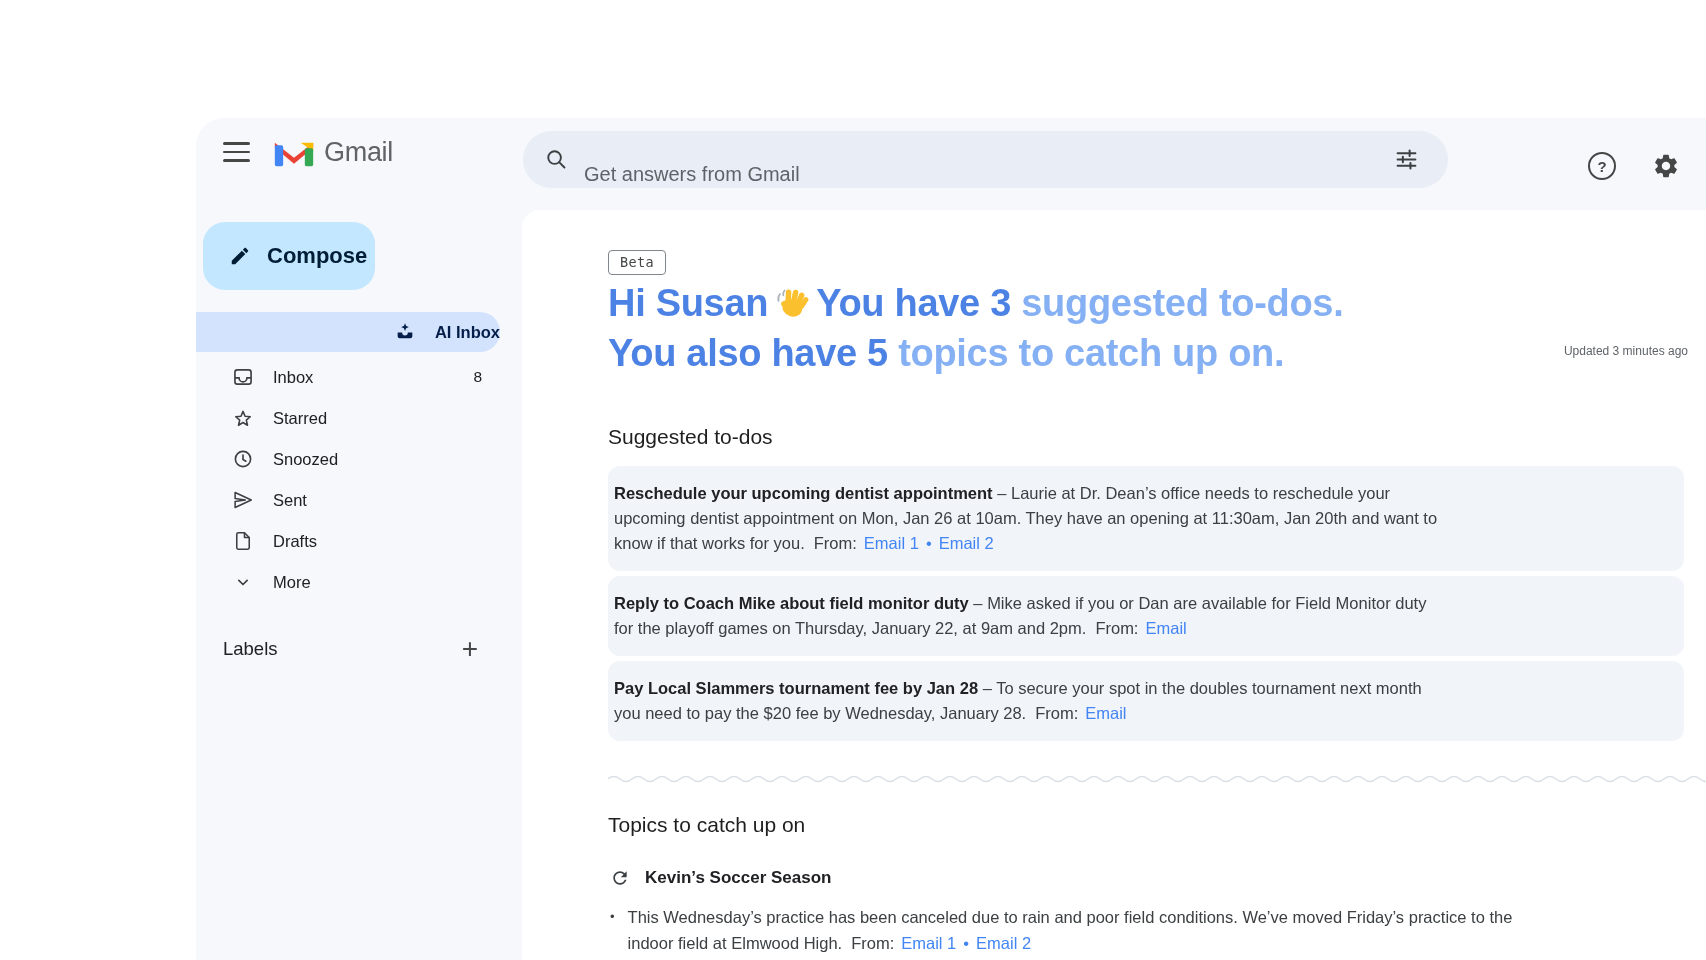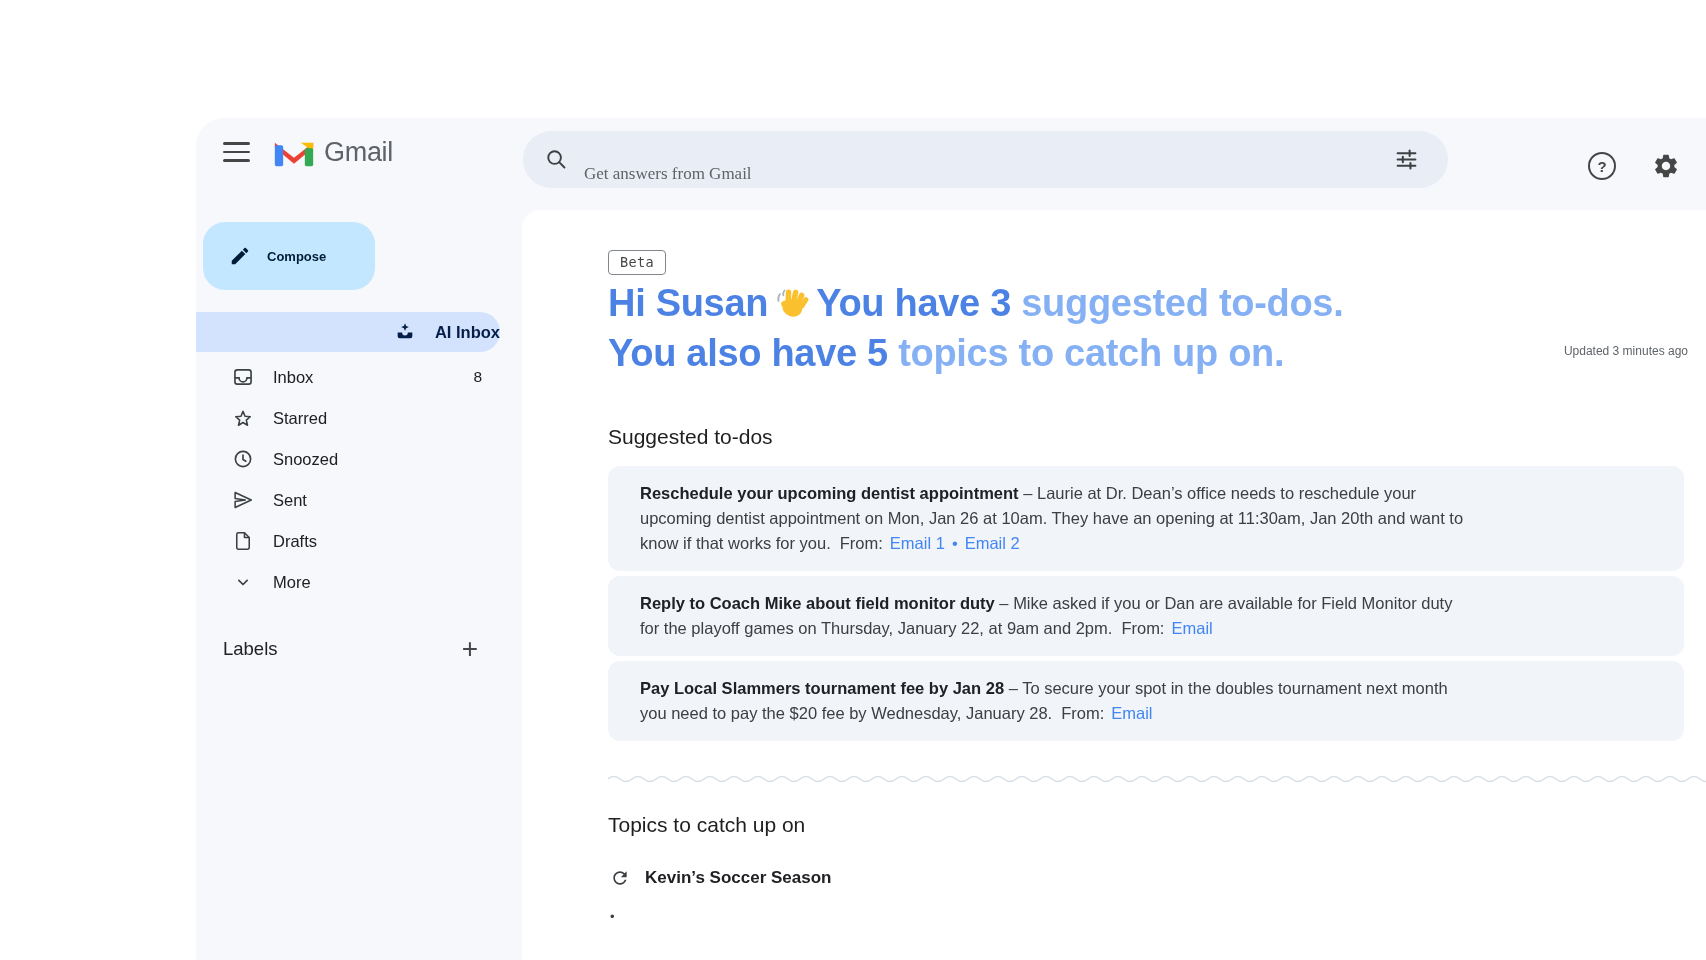--- a/index.html
+++ b/index.html
@@ -13,36 +13,36 @@
   
   .hamburger { position:absolute; left:16px; top:10px; width:48px; height:48px; border:none; background:transparent;
                border-radius:50%; display:flex; flex-direction:column; justify-content:center; align-items:center; gap:6px; cursor:pointer; }
   .hamburger span { display:block; width:27px; height:2.6px; background:#444746; border-radius:2px; }
 
   .logo { position:absolute; left:78px; top:14px; height:40px; display:flex; align-items:center; gap:10px; cursor:pointer;justify-content:center; }
   .logo-word { font-size:27px; color:#5f6368; letter-spacing:-0.3px; }
 
   .search-bar { position:absolute; left:327px; top:13px; width:925px; height:57px; background:#e9eef6;
                 border-radius:28.5px; display:flex; align-items:center; padding:0 22px; }
-  .search-bar input { flex:1; border:none; outline:none; background:transparent; font-size:17px;
-                      color:#3c4043; margin-left:16px; font-family:Liberation Serif, serif;margin-top:29px; }
+  .search-bar input { flex:1; border:none; outline:none; background:transparent; font-size:20px;
+                      color:#3c4043; margin-left:16px; font-family:Liberation Sans, sans-serif;margin-top:29px; }
   .search-bar input::placeholder { color:#5f6368; opacity:1; }
   .tune-btn { border:none; background:transparent; cursor:pointer; width:40px; height:40px; display:flex; align-items:center; justify-content:center; }
 
   .icon-btn { position:absolute; width:44px; height:44px; border:none; background:transparent; border-radius:50%;
               display:flex; align-items:center; justify-content:center; cursor:pointer; }
   .help-btn { left:1384px; top:26px; }
   .gear-btn { left:1448px; top:26px; }
   .help-circle { width:28px; height:28px; border:2.2px solid #444746; border-radius:50%;
                  display:flex; align-items:center; justify-content:center; font-size:15px; font-weight:700; color:#444746; }
 
   
   .compose-btn { position:absolute; left:7px; top:104px; width:172px; height:68px; background:#c2e7ff;
                  border:none; border-radius:22px; display:flex; align-items:center; padding-left:26px; gap:16px; cursor:pointer; }
-  .compose-btn .lbl { font-size:13px; font-weight:600; color:#001d35; }
+  .compose-btn .lbl { font-size:22px; font-weight:600; color:#001d35; }
 
   .nav-item { position:absolute; left:0; width:304px; height:40px; display:flex; align-items:center;
               padding-left:36px; gap:19px; border-radius:0 20px 20px 0; cursor:pointer; }
   .nav-item .nico { width:22px; height:22px; flex:0 0 22px; display:flex; align-items:center; justify-content:center; }
   .nav-item .lbl { font-size:16.5px; color:#202124; }
   .nav-item.active { background:#d3e3fd;justify-content:flex-end; }
   .nav-item.active .lbl { font-weight:700; color:#041e49; }
   .nav-item .count { margin-left:auto; padding-right:18px; font-size:15.5px; color:#202124; }
 
   .labels-row { position:absolute; left:0; top:510px; width:304px; height:42px; display:flex; align-items:center;
@@ -63,21 +63,21 @@
   .hl-light { color:#85b0f4; }
   .wave { vertical-align:-5px; margin:0 6px; }
 
   .updated { position:absolute; right:18px; top:134px; font-size:12px; color:#5f6368; }
 
   .sec-title { position:absolute; left:86px; font-size:21px; color:#1f1f1f; }
   .sec-todos { top:215px; }
   .sec-topics { top:603px; }
 
   .todo-list { position:absolute; left:86px; top:256px; width:1076px; display:flex; flex-direction:column; gap:5px; }
-  .todo-card { background:#f1f4f9; border-radius:12px; padding:15px 26px 15px 32px;
+  .todo-card { background:#f1f4f9; border-radius:12px; padding:15px 26px 15px 6px;
                font-size:16.5px; line-height:25px; color:#3c4043; white-space:pre-wrap; }
   .todo-card b { color:#202124; font-weight:700; }
   .from-label { margin-left:9px; }
   a.email-link { color:#4285f4; text-decoration:none; margin-left:7px; cursor:pointer; }
   .dot-sep { color:#4285f4; margin-left:7px; }
 
   .wavy { position:absolute; left:86px; top:563px; width:1100px; height:12px; }
 
   .topic-head { position:absolute; left:88px; top:658px; display:flex; align-items:center; gap:15px; }
   .topic-head .ttl { font-size:17px; font-weight:700; color:#202124; }
@@ -263,16 +263,20 @@
 
     <div class="topic-head">
       <svg width="20" height="20" viewBox="0 0 24 24">
         <path fill="#3c4043" d="M17.65 6.35C16.2 4.9 14.21 4 12 4c-4.42 0-7.99 3.58-7.99 8s3.57 8 7.99 8c3.73 0 6.84-2.55 7.73-6h-2.08c-.82 2.33-3.04 4-5.65 4-3.31 0-6-2.69-6-6s2.69-6 6-6c1.66 0 3.14.69 4.22 1.78L13 11h7V4l-2.35 2.35z"></path>
       </svg>
       <span class="ttl">Kevin’s Soccer Season</span>
     </div>
 
     <div class="topic-bullet">
       <span class="mark">•</span>
+      <div>
+        <span class="txt">This Wednesday’s practice has been canceled due to rain and poor field conditions. We’ve moved Friday’s practice to the
+indoor field at Elmwood High.</span><span class="from-label">From:</span><a class="email-link">Email 1</a><span class="dot-sep">•</span><a class="email-link">Email 2</a>
+      </div>
     </div>
 
   </div>
 </div>
 
 </body></html>

